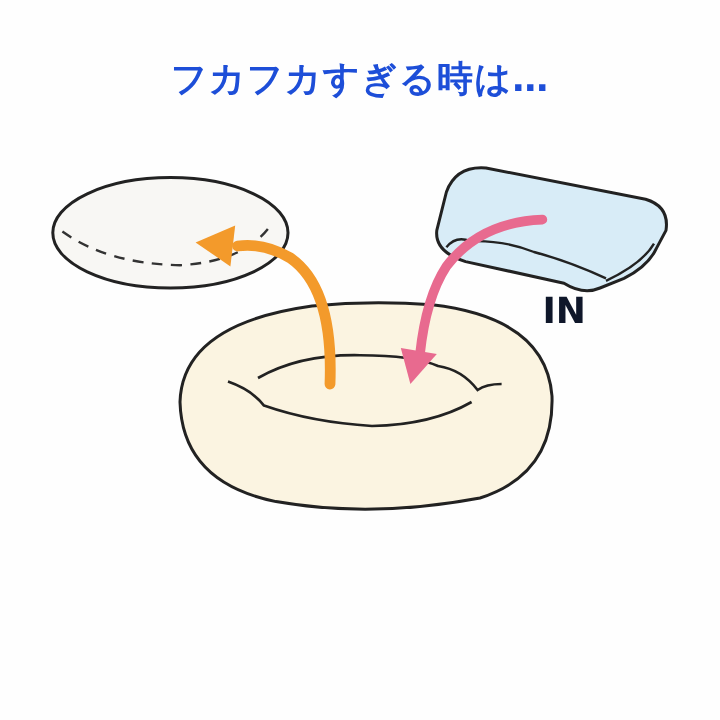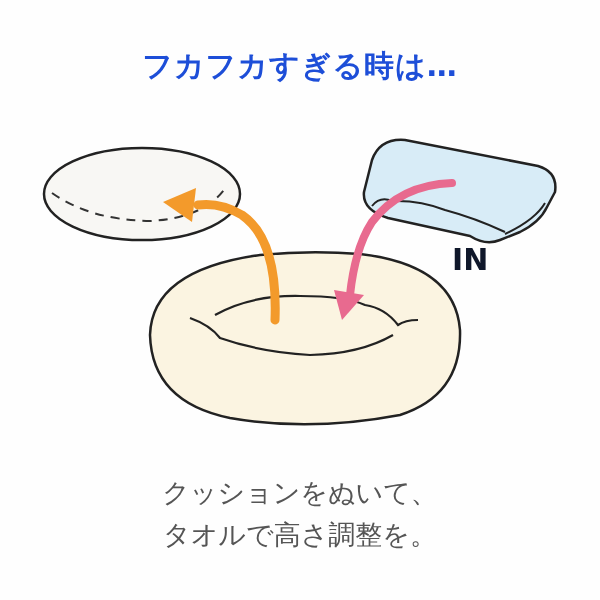--- a/index.html
+++ b/index.html
@@ -62,18 +62,14 @@
     </g>
 
     <g>
       <path d="M452 183 Q 400 185 372 222 Q 355 248 350 295" fill="none" stroke="#e86a8f" stroke-width="8" stroke-linecap="round"></path>
       <polygon points="334,290 364,295 342,320" fill="#e86a8f"></polygon>
     </g>
   </svg>
 
   <div class="label label-in">IN</div>
 
-  <div class="caption">
-    <div>クッションをぬいて、</div>
-    <div>タオルで高さ調整を。</div>
-  </div>
 
 </div>
 
 </body></html>

